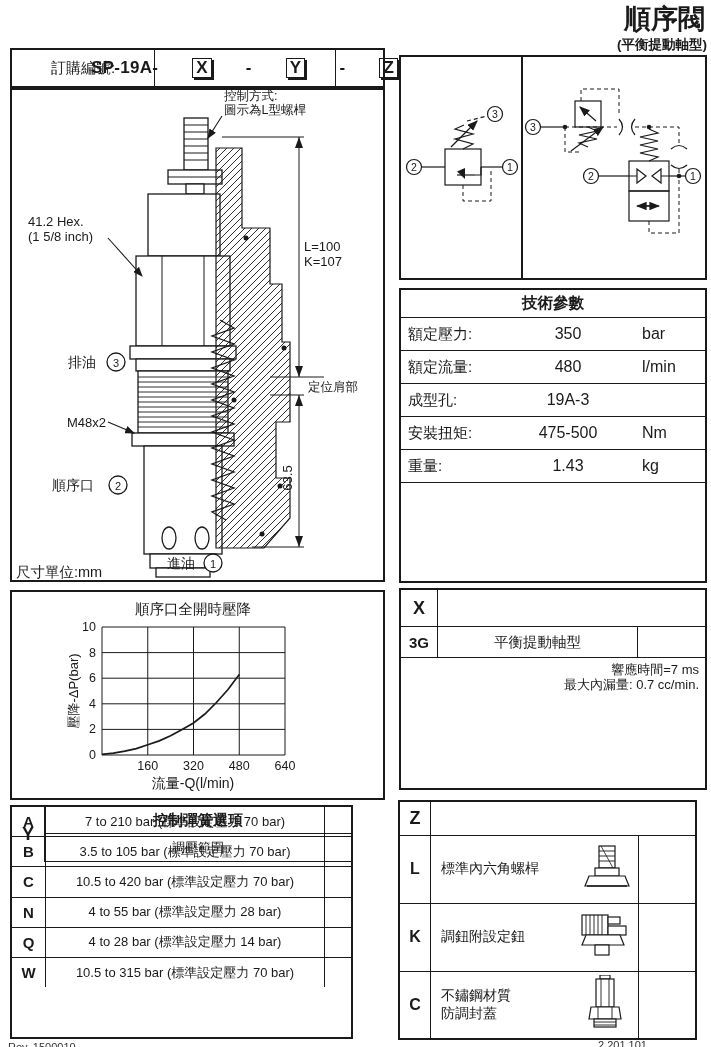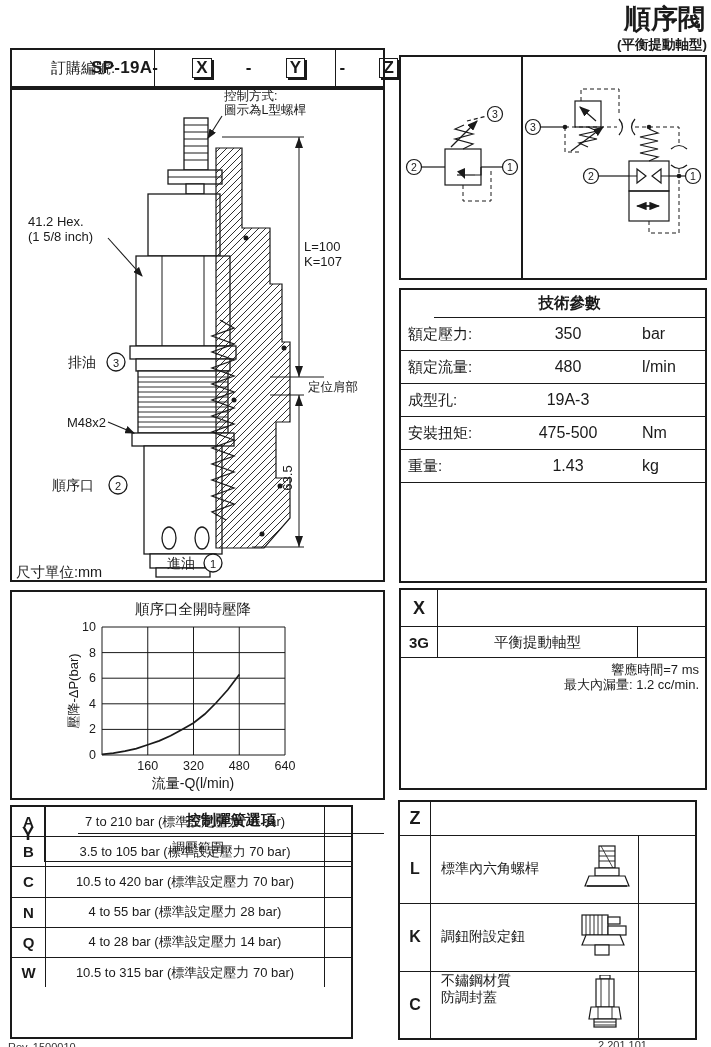--- a/index.html
+++ b/index.html
@@ -3,21 +3,21 @@
 <meta charset="utf-8">
 <style>
   html,body{margin:0;padding:0;background:#e8e8e8;}
   .page{position:relative;width:711px;height:1047px;background:#ffffff;overflow:hidden;
         font-family:"Liberation Sans",sans-serif;color:#1a1a1a;}
   .abs{position:absolute;box-sizing:border-box;}
   .panel{position:absolute;box-sizing:border-box;border:2px solid #1a1a1a;background:#fff;}
   .b-b{border-bottom:1.5px solid #1a1a1a;}
   .b-r{border-right:1.5px solid #1a1a1a;}
   .cen{display:flex;align-items:center;justify-content:center;}
-  .bold{font-weight:bold;margin-left:33px;}
+  .bold{font-weight:bold;}
   svg{display:block;}
   text{font-family:"Liberation Sans",sans-serif;fill:#1a1a1a;}
   .title{font-size:27px;font-weight:bold;text-align:right;line-height:1.0;}
   .subtitle{font-size:13.5px;font-weight:bold;text-align:right;}
   .order-code{font-size:17px;font-weight:bold;letter-spacing:0.3px;white-space:nowrap;}
   .codebox{display:inline-block;border:1.5px solid #1a1a1a;padding:0 3px;margin:0 1px;
            box-shadow:2px 2px 0 #1a1a1a;line-height:1.1;}
   .tech-row{display:flex;height:32px;border-bottom:1.5px solid #1a1a1a;align-items:center;}
   .tech-label{width:96px;padding-left:7px;font-size:15px;}
   .tech-value{width:128px;text-align:center;font-size:16px;}
@@ -257,21 +257,21 @@
     <div style="display:flex;height:36px;border-bottom:1.5px solid #1a1a1a;">
       <div class="letter" style="width:36px;font-size:18px;">X</div>
     </div>
     <div style="display:flex;height:30px;border-bottom:1.5px solid #1a1a1a;">
       <div class="letter" style="width:36px;font-size:15px;">3G</div>
       <div class="cen b-r" style="width:199px;font-size:14.5px;">平衡提動軸型</div>
       <div style="flex:1;"></div>
     </div>
     <div class="notes">
       <div>響應時間=7 ms</div>
-      <div>最大內漏量: 1.2 cc/min.</div>
+      <div>最大內漏量: 0.7 cc/min.</div>
     </div>
   </div>
 
   <div class="panel" style="left:10px;top:805px;width:343px;height:234px;">
     <div class="letter abs" style="left:0;top:0;width:33px;height:55px;font-size:18px;">Y</div>
     <div class="cen bold abs b-b" style="left:33px;top:0;width:306px;height:27px;font-size:15px;">控制彈簧選項</div>
     <div class="cen abs b-b" style="left:33px;top:27px;width:306px;height:28px;font-size:13px;">調壓範圍</div>
     <div class="opt-row" style="height:29.2px;">
       <div class="letter" style="width:33px;font-size:15px;">A</div>
       <div class="cen b-r" style="width:278px;font-size:13px;">7 to 210 bar  (標準設定壓力 70 bar)</div>
@@ -346,21 +346,21 @@
             <polygon points="8,26 42,26 46,36 4,36"></polygon>
             <rect x="17" y="36" width="14" height="10"></rect>
           </g>
         </svg>
       </div>
       <div style="flex:1;"></div>
     </div>
 
     <div class="opt-row" style="height:66.8px;border-bottom:none;">
       <div class="letter" style="width:30px;font-size:16px;">C</div>
-      <div class="b-r" style="width:207px;position:relative;display:flex;align-items:flex-start;">
+      <div class="b-r" style="width:207px;position:relative;display:flex;align-items:center;">
         <div style="padding-left:10px;font-size:14px;line-height:1.25;">
           <div>不鏽鋼材質</div>
           <div>防調封蓋</div>
         </div>
         <svg class="abs" style="right:10px;top:3px;" width="46" height="62" viewBox="0 0 46 62">
           <g stroke="#1a1a1a" stroke-width="1.2" fill="#fff">
             <rect x="18" y="0" width="10" height="4"></rect>
             <rect x="14" y="4" width="18" height="28"></rect>
             <path d="M19,4 v28 M27,4 v28" stroke-width="0.9"></path>
             <polygon points="9,32 37,32 39,44 7,44"></polygon>

